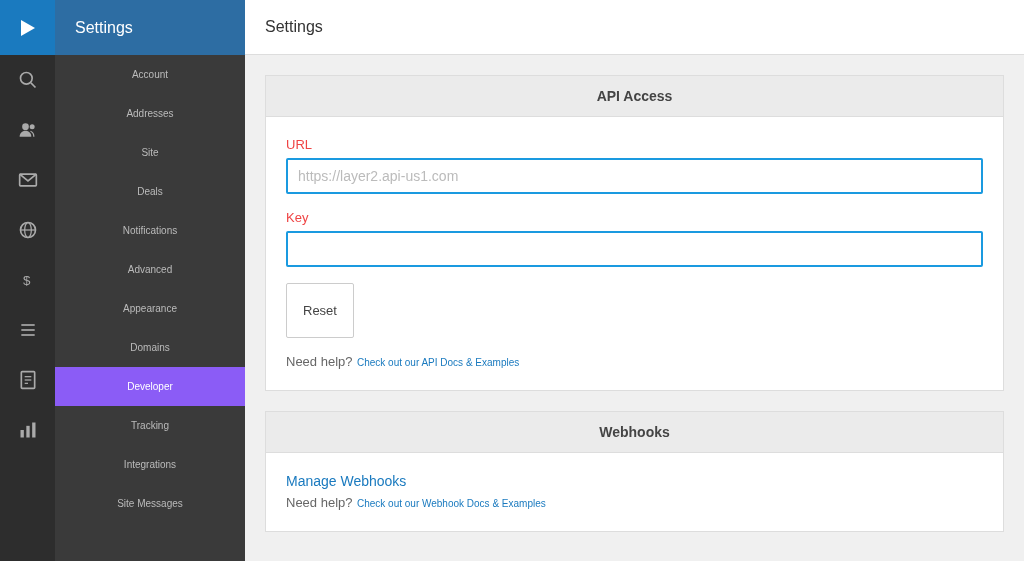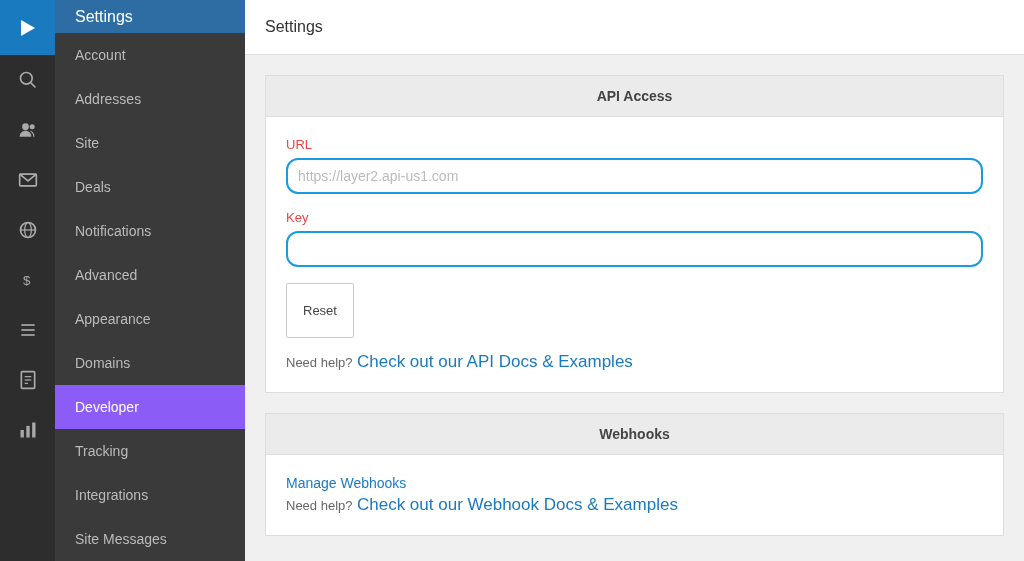--- a/index.html
+++ b/index.html
@@ -50,22 +50,23 @@
       align-items: center;
       padding-left: 20px;
       background: #2d6da3;
       color: white;
       font-size: 16px;
       font-weight: 500;
     }
     .nav-item {
       padding: 14px 20px;
       color: #bbb;
-      font-size: 14px;
-      cursor: pointer;
+      font-size: 10px;
+      cursor: pointer;
+      text-align: center;
     }
     .nav-item.active {
       color: #fff;
       font-weight: 400;
       background: #8b5cf6;
     }
 
     
     .main-content {
       flex: 1;
@@ -113,21 +114,21 @@
       display: block;
       font-size: 13px;
       color: #ef4444;
       margin-bottom: 6px;
       font-weight: 500;
     }
     .form-input {
       width: 100%;
       padding: 8px 10px;
       border: 2px solid #1a9ae0;
-      border-radius: 12px;
+      border-radius: 2px;
       font-size: 14px;
       outline: none;
       color: #333;
       background: white;
     }
     .form-input::placeholder { color: #bbb; }
 
     
     .btn-reset {
       padding: 19px 16px;
@@ -140,21 +141,21 @@
       margin-bottom: 14px;
     }
 
     .help-text {
       font-size: 13px;
       color: #666;
     }
     .help-link {
       color: #1a7abf;
       text-decoration: none;
-      font-size: 17px;
+      font-size: 10px;
     }
 
     
     .webhooks-link {
       display: block;
       color: #1a7abf;
       text-decoration: none;
       font-size: 14px;
       margin-bottom: 4px;
     }

